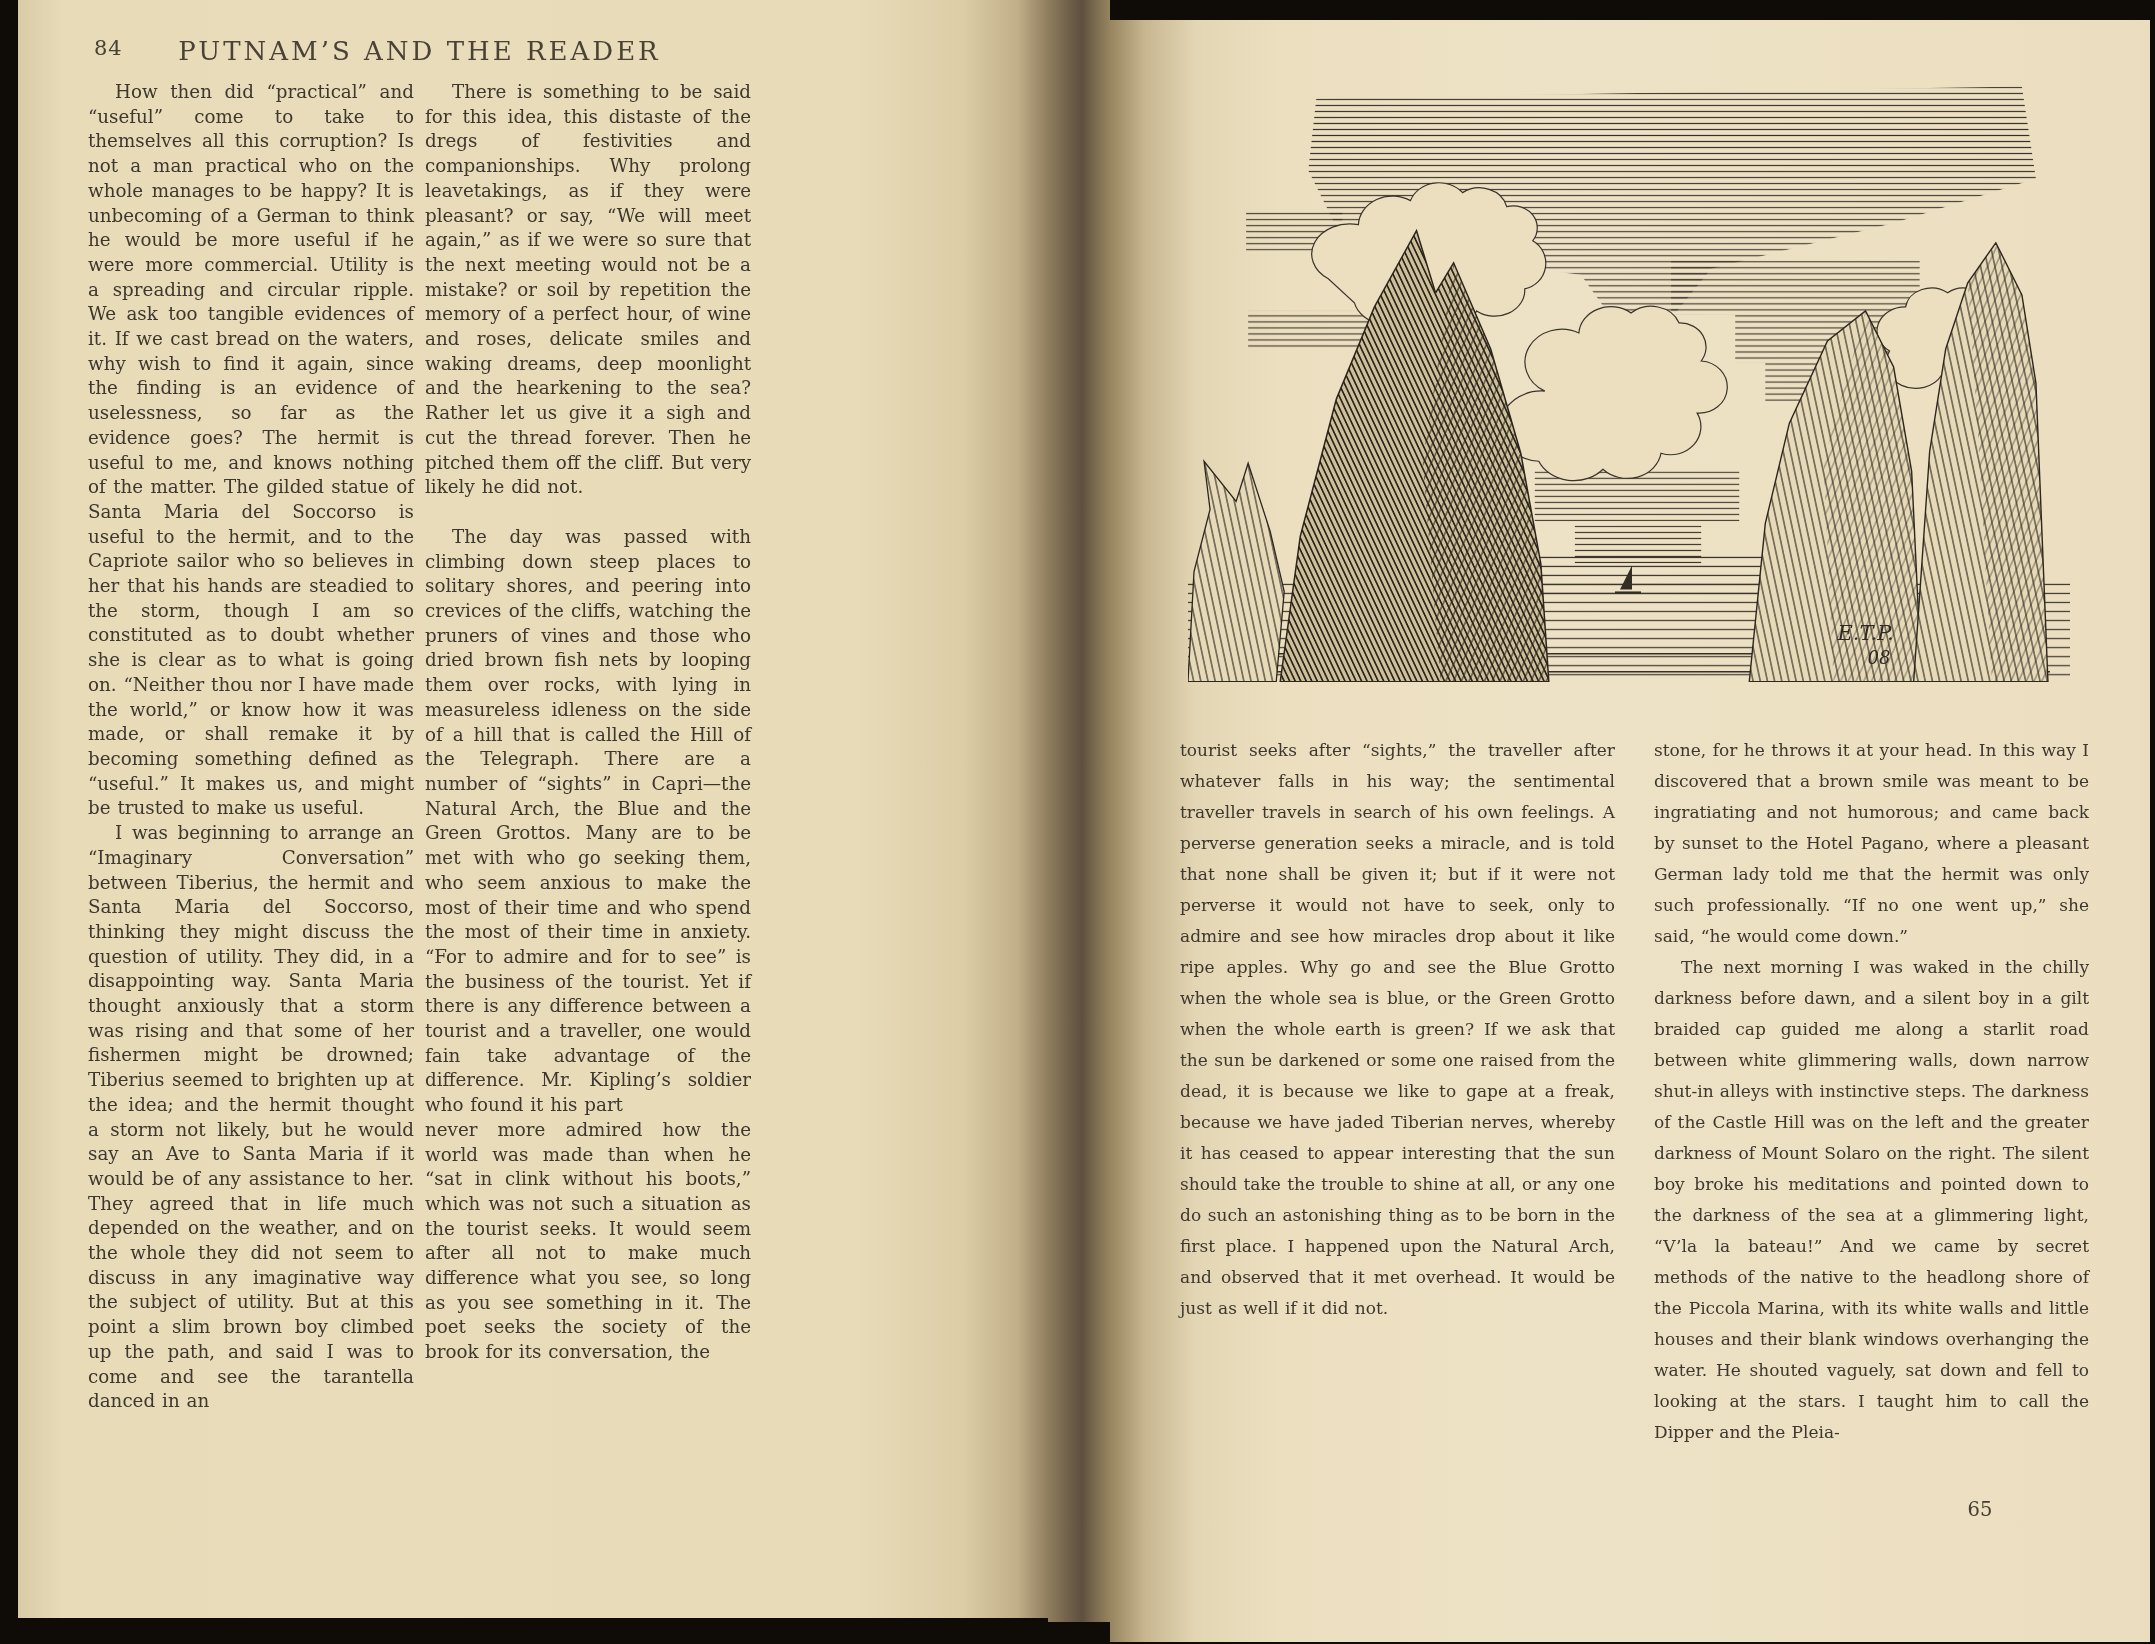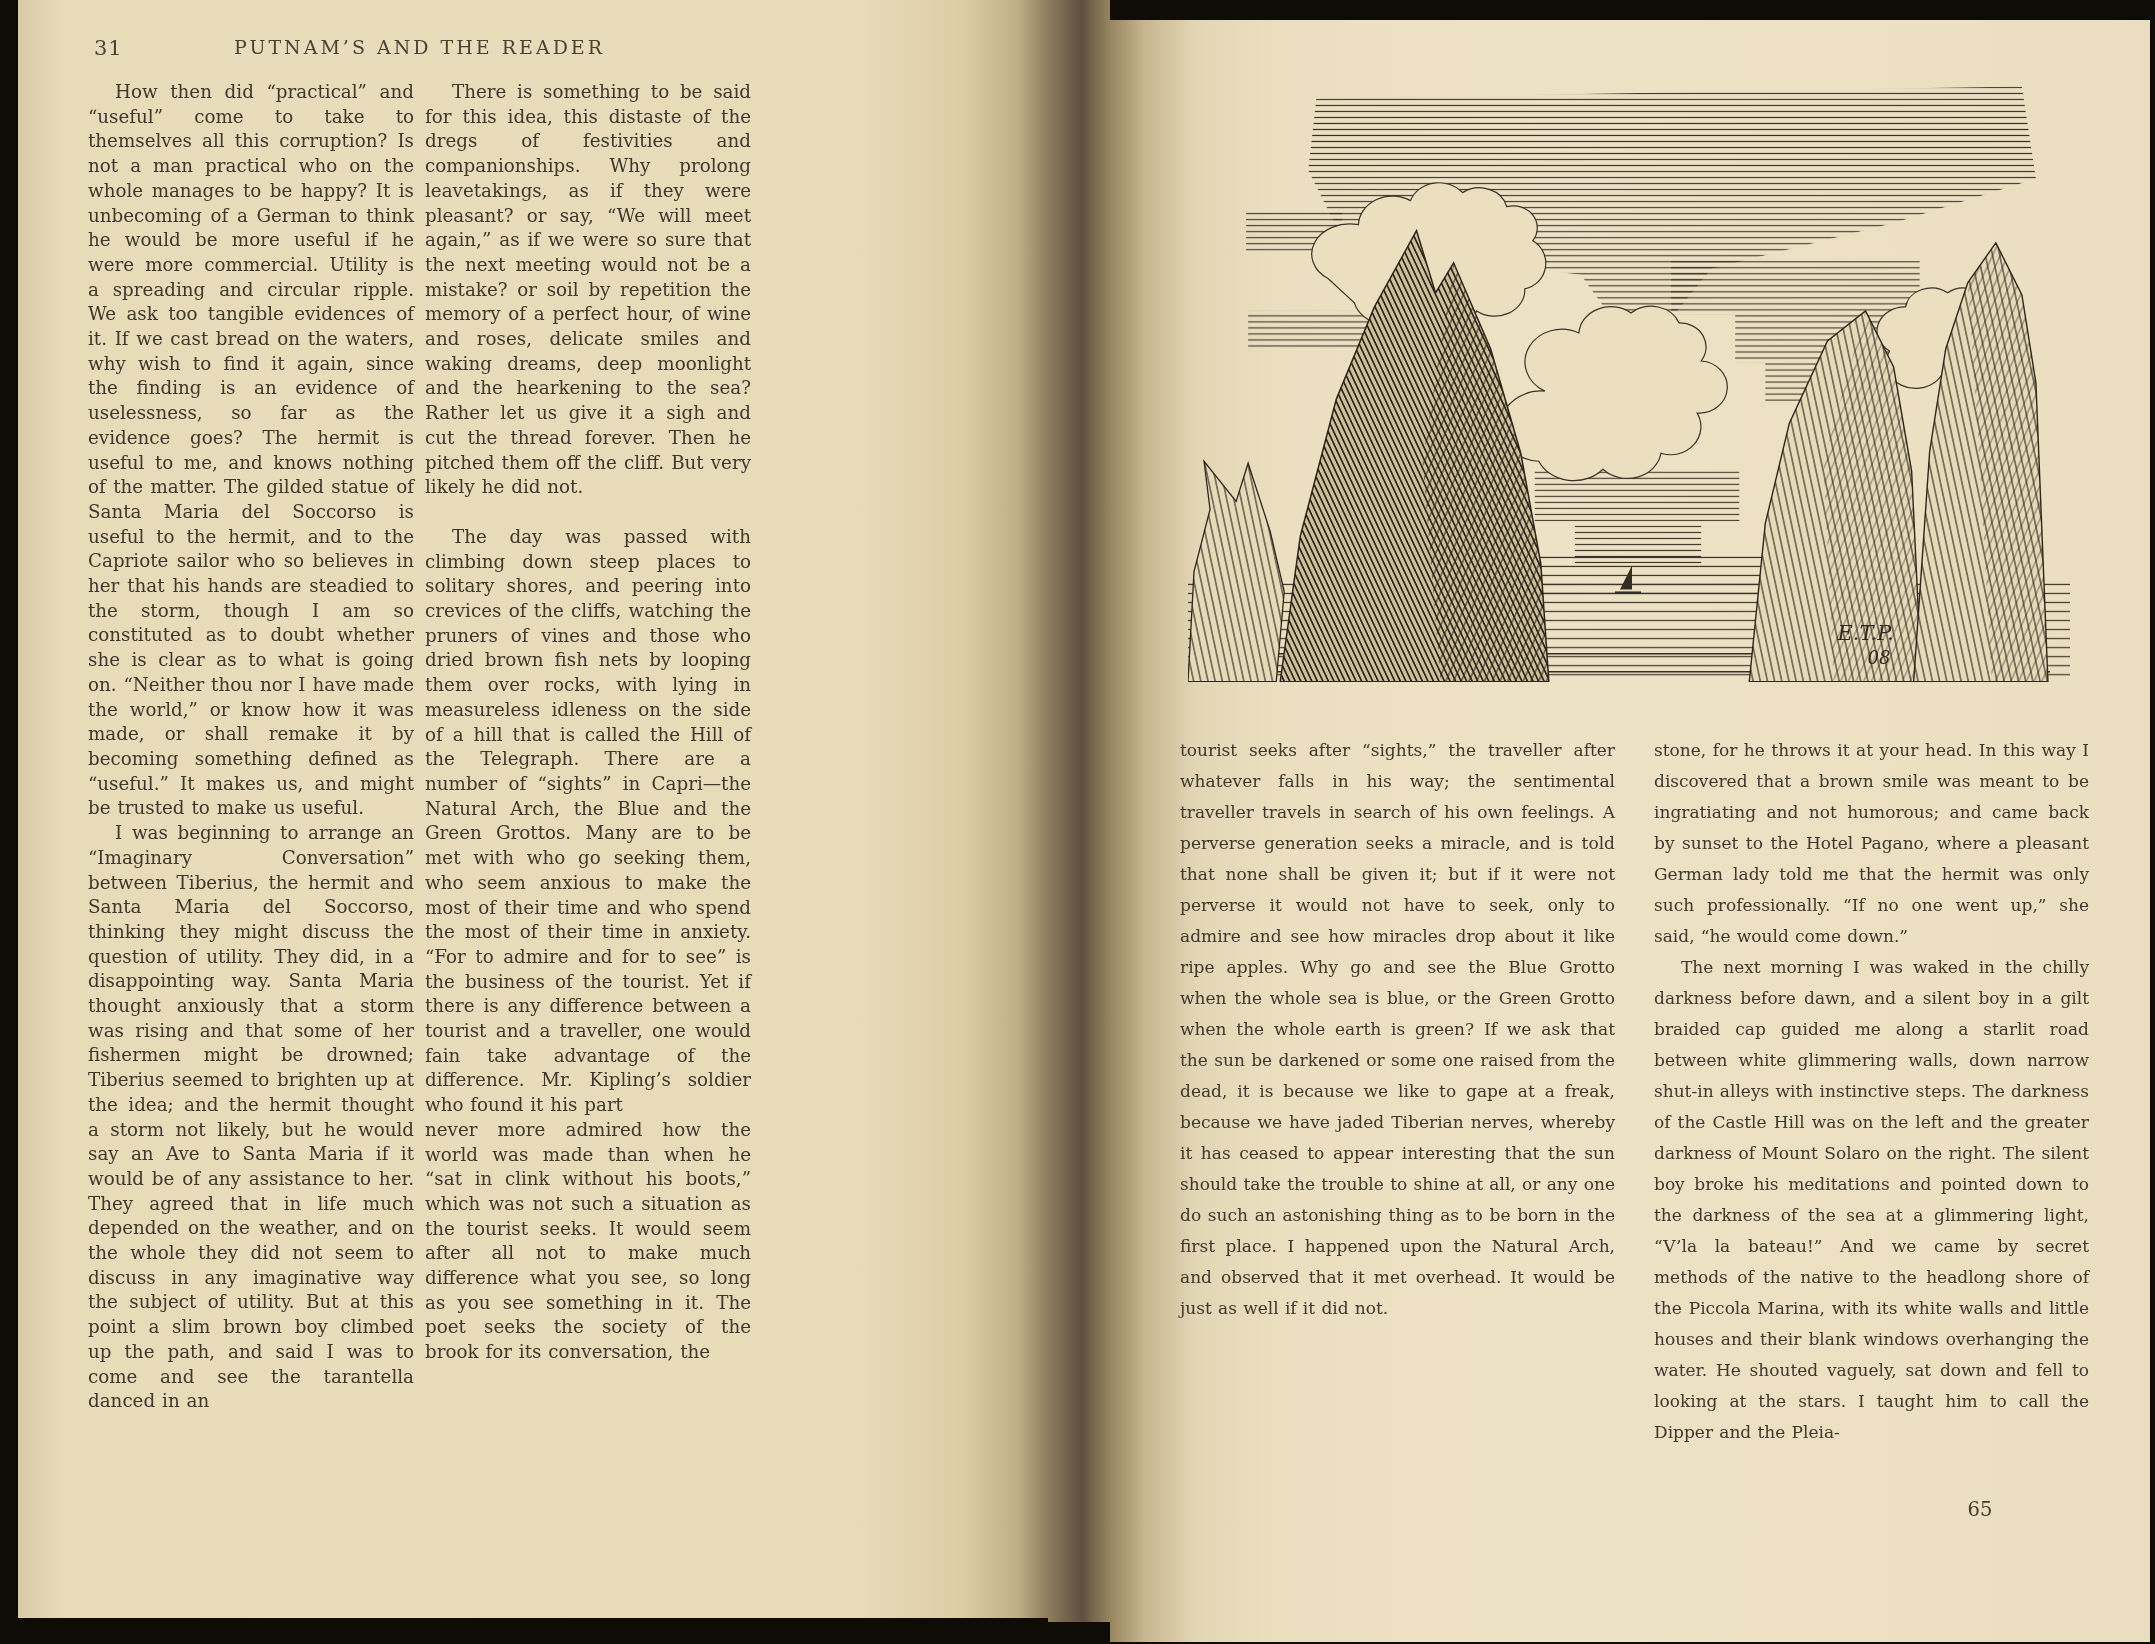--- a/index.html
+++ b/index.html
@@ -17,21 +17,21 @@
     position:absolute;left:1048px;top:0;width:62px;height:1622px;
     background:linear-gradient(90deg,#8f7d5e 0,#6a5b46 40%,#5e5040 55%,#79694f 75%,#97855f 100%);
   }
   #page-right{
     left:1110px;width:1040px;height:1622px;
     background:linear-gradient(90deg,#97855f 0,#c7b690 35px,#e3d6b4 85px,#ecdfc0 170px,#eee2c6 450px,#ebdec0 100%);
     margin-top:20px;
   }
   .runhead{position:absolute;top:36px;color:#494235;}
   #folio-left{left:76px;font-size:21px;letter-spacing:1px;}
-  #title-left{left:70px;width:663px;text-align:center;font-size:19px;letter-spacing:3px;}
+  #title-left{left:70px;width:663px;text-align:center;font-size:26px;letter-spacing:3px;}
   .tcol{
     position:absolute;text-align:justify;color:#3d372d;
   }
   .tcol p{margin:0;padding:0;}
   .lcol{width:326px;font-size:18.3px;line-height:24.7px;word-spacing:0.06em;}
   #lcol1{left:70px;top:80px;}
   #lcol2{left:407px;top:80px;}
   .rcol{width:435px;font-size:17px;line-height:31px;word-spacing:0.05em;}
   #rcol1{left:70px;top:715px;}
   #rcol2{left:544px;top:715px;}
@@ -44,21 +44,21 @@
   #illo{position:absolute;left:78px;top:10px;width:882px;height:652px;}
   #folio-right{
     position:absolute;left:840px;top:1478px;width:60px;
     font-size:19.5px;color:#453e32;text-align:center;
   }
 </style>
 </head>
 <body>
 
 <div class="page" id="page-left">
-  <div class="runhead" id="folio-left">31</div>
+  <div class="runhead" id="folio-left">84</div>
   <div class="runhead" id="title-left">PUTNAM’S AND THE READER</div>
 
   <div class="tcol lcol" id="lcol1">
     <p class="ind">How then did “practical” and “useful” come to take to themselves all this corruption?  Is not a man practical who on the whole manages to be happy?  It is unbecoming of a German to think he would be more useful if he were more commercial. Utility is a spreading and circular ripple.  We ask too tangible evidences of it.  If we cast bread on the waters, why wish to find it again, since the finding is an evidence of uselessness, so far as the evidence goes?  The hermit is useful to me, and knows nothing of the matter.  The gilded statue of Santa Maria del Soccorso is useful to the hermit, and to the Capriote sailor who so believes in her that his hands are steadied to the storm, though I am so constituted as to doubt whether she is clear as to what is going on.  “Neither thou nor I have made the world,” or know how it was made, or shall remake it by becoming something defined as “useful.”  It makes us, and might be trusted to make us useful.</p>
     <p class="ind">I was beginning to arrange an “Imaginary Conversation” between Tiberius, the hermit and Santa Maria del Soccorso, thinking they might discuss the question of utility.  They did, in a disappointing way.  Santa Maria thought anxiously that a storm was rising and that some of her fishermen might be drowned; Tiberius seemed to brighten up at the idea; and the hermit thought a storm not likely, but he would say an Ave to Santa Maria if it would be of any assistance to her.  They agreed that in life much depended on the weather, and on the whole they did not seem to discuss in any imaginative way the subject of utility.  But at this point a slim brown boy climbed up the path, and said I was to come and see the tarantella danced in an</p>
   </div>
 
   <div class="tcol lcol" id="lcol2">
     <p class="ind">There is something to be said for this idea, this distaste of the dregs of festivities and companionships. Why prolong leavetakings, as if they were pleasant?  or say, “We will meet again,” as if we were so sure that the next meeting would not be a mistake? or soil by repetition the memory of a perfect hour, of wine and roses, delicate smiles and waking dreams, deep moonlight and the hearkening to the sea?  Rather let us give it a sigh and cut the thread forever.  Then he pitched them off the cliff.  But very likely he did not.</p>
     <p class="ind gap-top">The day was passed with climbing down steep places to solitary shores, and peering into crevices of the cliffs, watching the pruners of vines and those who dried brown fish nets by looping them over rocks, with lying in measureless idleness on the side of a hill that is called the Hill of the Telegraph.  There are a number of “sights” in Capri—the Natural Arch, the Blue and the Green Grottos. Many are to be met with who go seeking them, who seem anxious to make the most of their time and who spend the most of their time in anxiety.  “For to admire and for to see” is the business of the tourist.  Yet if there is any difference between a tourist and a traveller, one would fain take advantage of the difference.  Mr. Kipling’s soldier who found it his part</p>

